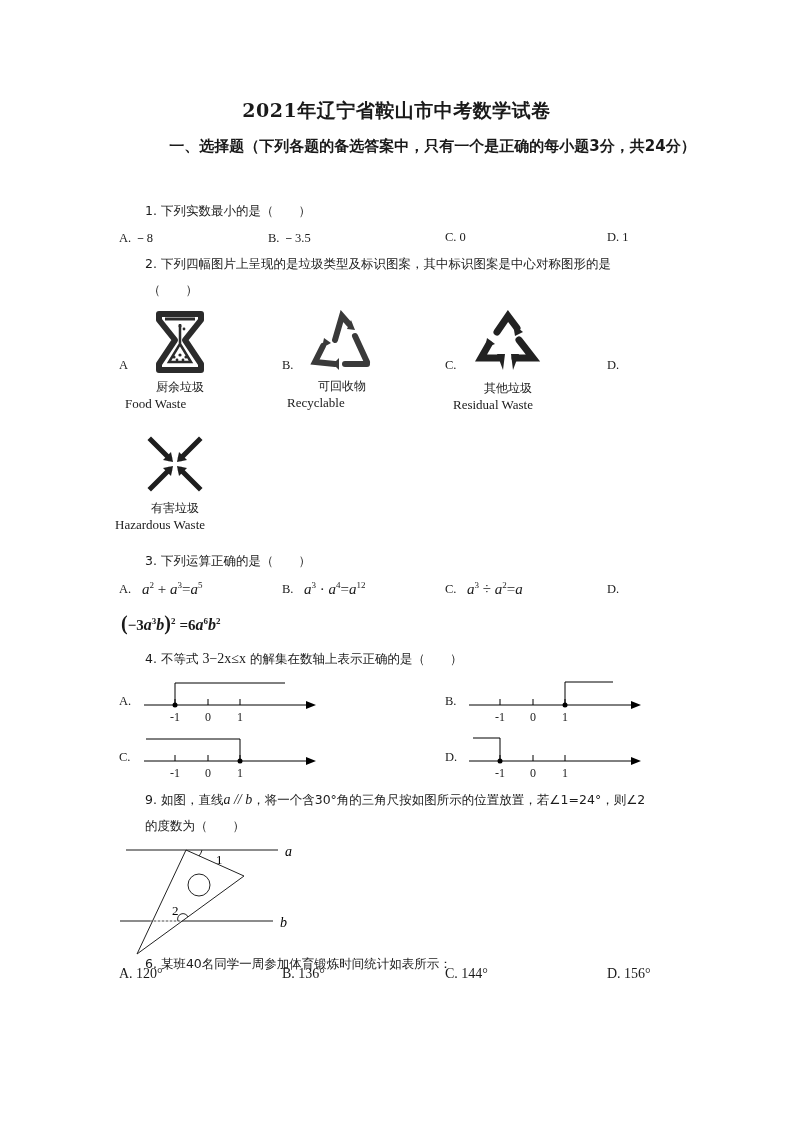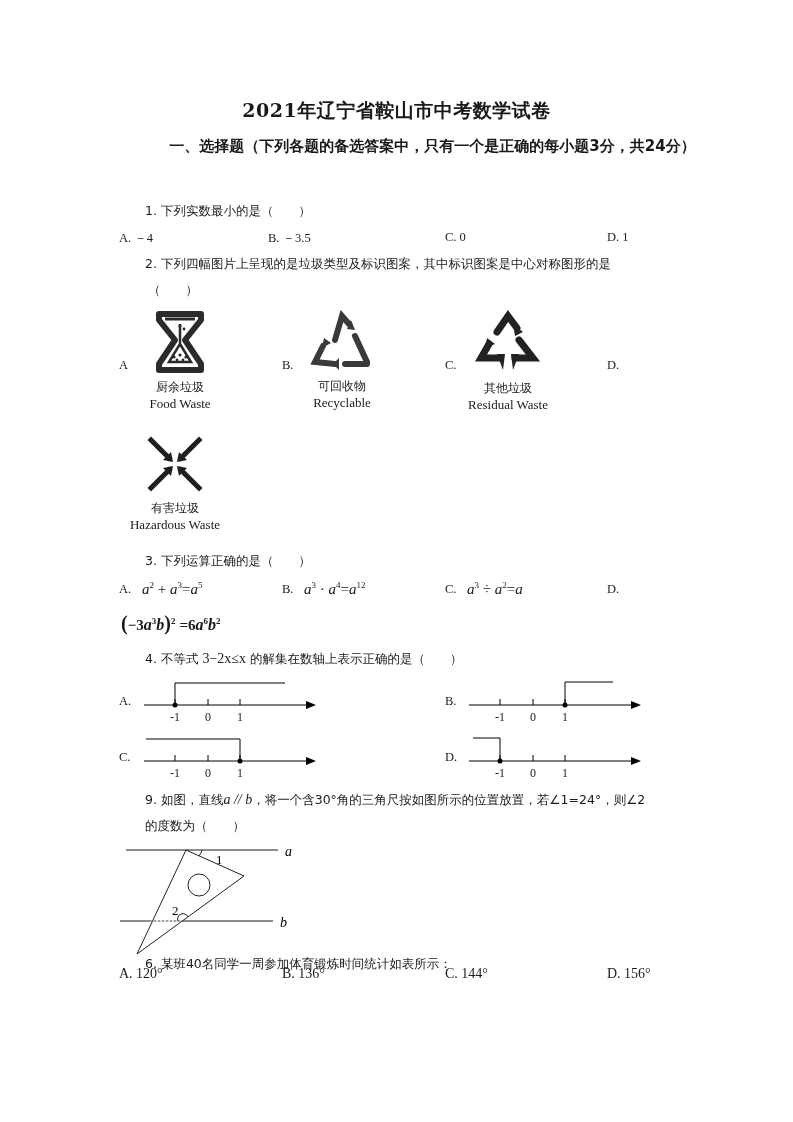--- a/index.html
+++ b/index.html
@@ -9,32 +9,32 @@
   .title{top:98px;left:0;width:793px;text-align:center;font-size:19px;font-weight:bold;letter-spacing:0.5px;
          font-family:"DejaVu Serif","Liberation Serif",serif;}
   .section{top:137px;left:0;width:793px;text-align:center;font-size:15px;font-weight:bold;
            font-family:"DejaVu Sans","Liberation Sans",sans-serif;padding-left:36px;}
   .q{font-size:12.5px;left:119px;font-family:"DejaVu Sans","Liberation Sans",sans-serif;white-space:nowrap;margin-left:26px;}
   .opt{font-size:12.5px;font-family:"Liberation Serif","DejaVu Serif",serif;white-space:nowrap;}
   .math{font-family:"Liberation Serif","DejaVu Serif",serif;font-style:italic;font-size:15px;}
   .mathn{font-family:"Liberation Serif","DejaVu Serif",serif;font-style:normal;font-size:15px;}
   sup{font-size:9px;font-style:normal;}
   .cap-cn{font-size:12px;text-align:center;font-family:"DejaVu Sans","Liberation Sans",sans-serif;}
-  .cap-en{font-size:13px;text-align:center;font-family:"Liberation Serif","DejaVu Serif",serif;}
+  .cap-en{font-size:13px;text-align:left;font-family:"Liberation Serif","DejaVu Serif",serif;}
   .icon-cell{width:110px;text-align:center;}
   .nl-label{font-size:12px;font-family:"Liberation Serif","DejaVu Serif",serif;}
 </style>
 </head>
 <body>
 
 <div class="abs title">2021年辽宁省鞍山市中考数学试卷</div>
 <div class="abs section">一、选择题（下列各题的备选答案中，只有一个是正确的每小题3分，共24分）</div>
 
 <div class="abs q" style="top:203px;">1. 下列实数最小的是（　　）</div>
-<div class="abs opt" style="top:230px;left:119px;">A.  －4</div>
+<div class="abs opt" style="top:230px;left:119px;">A.  －8</div>
 <div class="abs opt" style="top:230px;left:268px;">B.  －3.5</div>
 <div class="abs opt" style="top:230px;left:445px;">C. 0</div>
 <div class="abs opt" style="top:230px;left:607px;">D. 1</div>
 
 <div class="abs q" style="top:256px;">2. 下列四幅图片上呈现的是垃圾类型及标识图案，其中标识图案是中心对称图形的是</div>
 <div class="abs q" style="top:282px;left:122px;">（　　）</div>
 
 <div class="abs opt" style="top:358px;left:119px;">A</div>
 <div class="abs icon-cell" style="top:310px;left:125px;">
   <svg width="50" height="65" viewBox="0 0 50 65">

